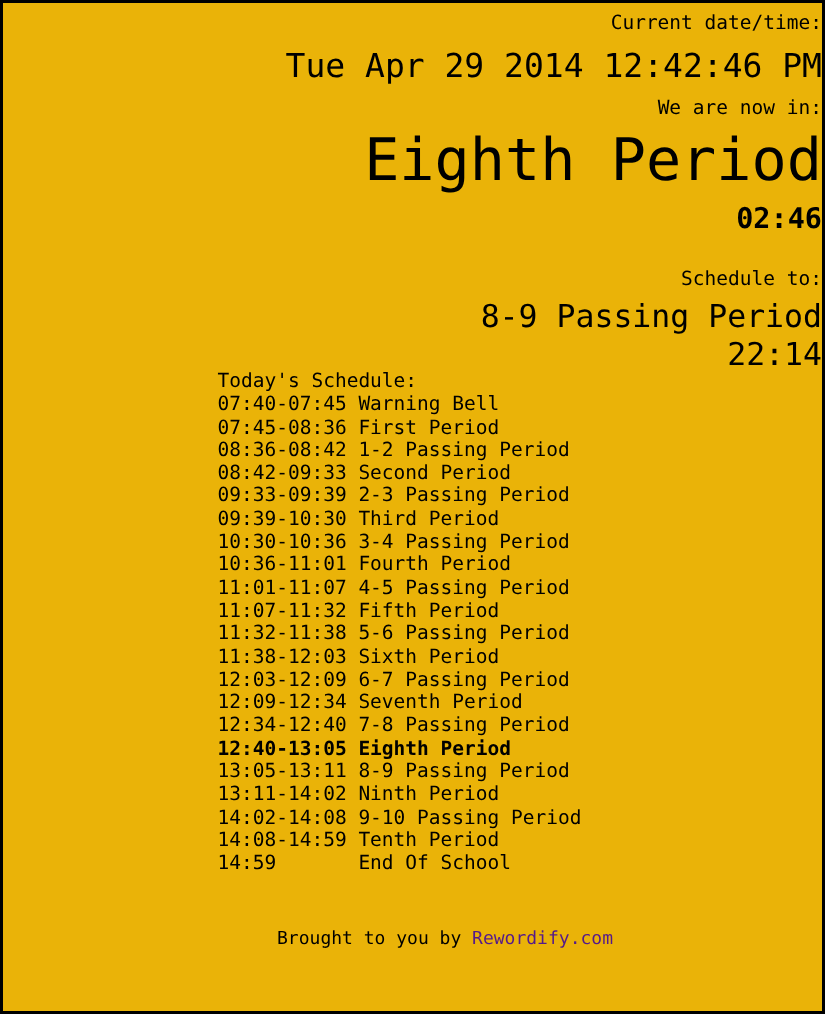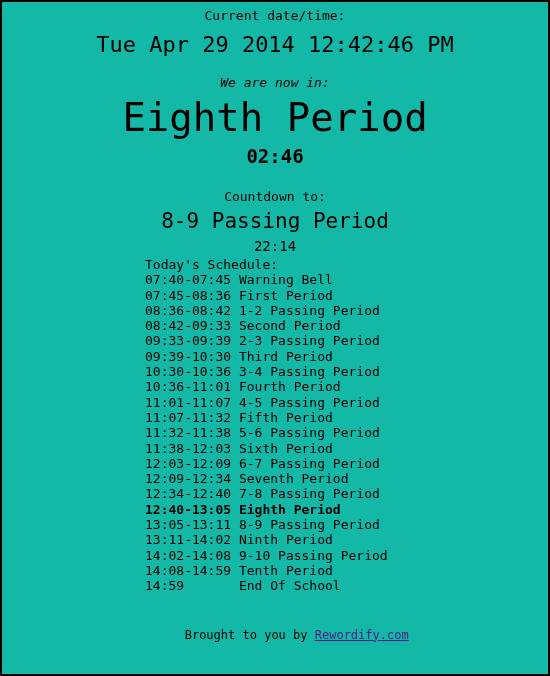--- a/index.html
+++ b/index.html
@@ -13,24 +13,24 @@
     background: #ffffff;
     font-family: "DejaVu Sans Mono", "Liberation Mono", monospace;
     color: #000000;
     overflow: hidden;
   }
   #page-frame {
     box-sizing: border-box;
     width: 550px;
     height: 676px;
     border: 2px solid #000000;
-    background: #14b8a6;
+    background: #eab308;
     display: flex;
     flex-direction: column;
-    align-items: center;
+    align-items: flex-end;
     overflow: hidden;
   }
 
   
   .label-small {
     font-size: 13px;
     line-height: 17px;
     text-align: center;
     letter-spacing: 0px;
   }
@@ -39,22 +39,20 @@
   }
   #datetime-big {
     font-size: 22px;
     line-height: 38px;
     text-align: center;
     white-space: nowrap;
     letter-spacing: 0px;
     margin-top: 2px;
   }
   #now-label {
-    margin-top: 10px;
-    font-style: italic;
   }
   #current-period {
     font-size: 39px;
     line-height: 46px;
     text-align: center;
     white-space: nowrap;
     margin-top: 4px;
   }
   #current-elapsed {
     font-size: 19px;
@@ -67,21 +65,21 @@
     margin-top: 20px;
   }
   #countdown-period {
     font-size: 21px;
     line-height: 26px;
     text-align: center;
     white-space: nowrap;
     margin-top: 3px;
   }
   #countdown-time {
-    font-size: 14px;
+    font-size: 21px;
     line-height: 22px;
     text-align: center;
     margin-top: 1px;
   }
 
   
   #schedule-block {
     width: 100%;
     display: flex;
     flex-direction: column;
@@ -114,40 +112,39 @@
     align-items: center;
   }
   #credit-line {
     font-size: 12px;
     line-height: 16px;
     text-align: center;
     white-space: pre;
   }
   #credit-link {
     color: #551a8b;
-    text-decoration: underline;
     cursor: pointer;
   }
 </style>
 </head>
 <body>
 
 <div id="page-frame">
 
   <div id="current-label" class="label-small">Current date/time:</div>
 
   <div id="datetime-big">Tue Apr 29 2014 12:42:46 PM</div>
 
   <div id="now-label" class="label-small">We are now in:</div>
 
   <div id="current-period">Eighth Period</div>
 
   <div id="current-elapsed">02:46</div>
 
-  <div id="countdown-label" class="label-small">Countdown to:</div>
+  <div id="countdown-label" class="label-small">Schedule to:</div>
 
   <div id="countdown-period">8-9 Passing Period</div>
 
   <div id="countdown-time">22:14</div>
 
   <div id="schedule-block">
     <div id="schedule-inner">
       <div id="schedule-title">Today's Schedule:</div>
       <div id="schedule-rows">
           <div class="schedule-row">07:40-07:45 Warning Bell</div>

